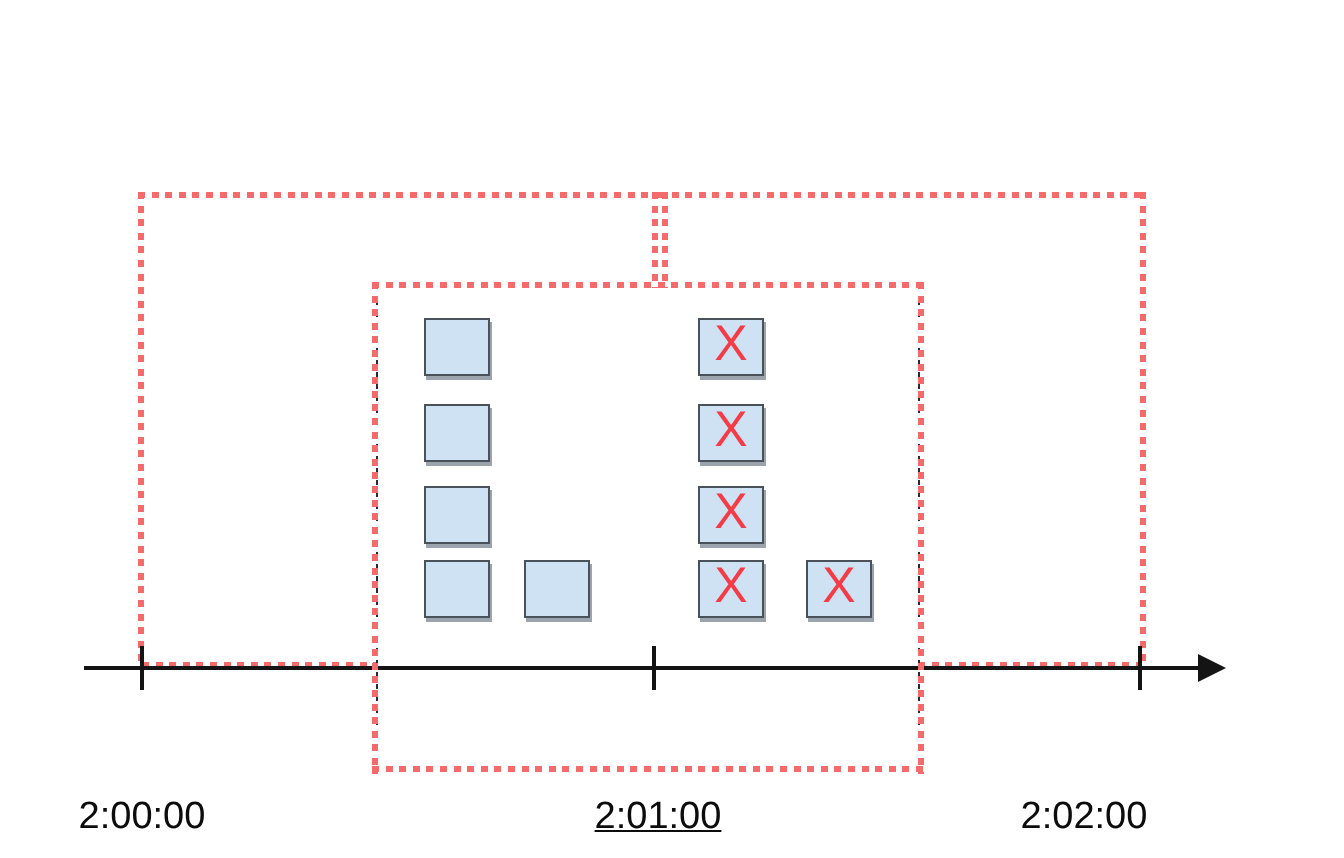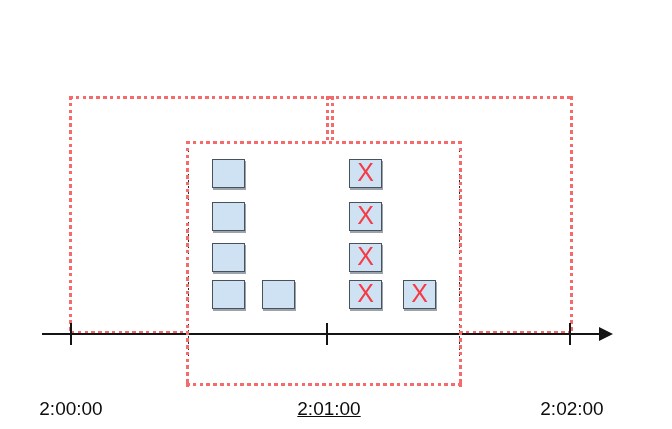--- a/index.html
+++ b/index.html
@@ -63,21 +63,21 @@
     <div class="gd" style="left:188px;top:150px;height:228px;"></div>
     <div class="gd" style="left:459px;top:150px;height:228px;"></div>
     <div class="dh" style="left:186px;top:141px;width:276px;"></div>
     <div class="dh" style="left:186px;top:383px;width:276px;"></div>
     <div class="dv" style="left:186px;top:141px;height:246px;"></div>
     <div class="dv" style="left:459px;top:141px;height:246px;"></div>
   </div>
 
   <div class="tick-label" style="left:21px;">2:00:00</div>
   <div class="tick-label" style="left:279px;text-decoration:underline;">2:01:00</div>
-  <div class="tick-label" style="left:522px;">2:02:00</div>
+  <div class="tick-label" style="left:492px;">2:02:00</div>
 
   <div id="requests-layer">
       <div class="sq" style="left: 212px; top: 159px;"></div>
       <div class="sq" style="left: 212px; top: 202px;"></div>
       <div class="sq" style="left: 212px; top: 243px;"></div>
       <div class="sq" style="left: 212px; top: 280px;"></div>
       <div class="sq" style="left: 262px; top: 280px;"></div>
       <div class="sq" style="left: 349px; top: 159px;">
         <span class="xm">X</span>
       </div>

